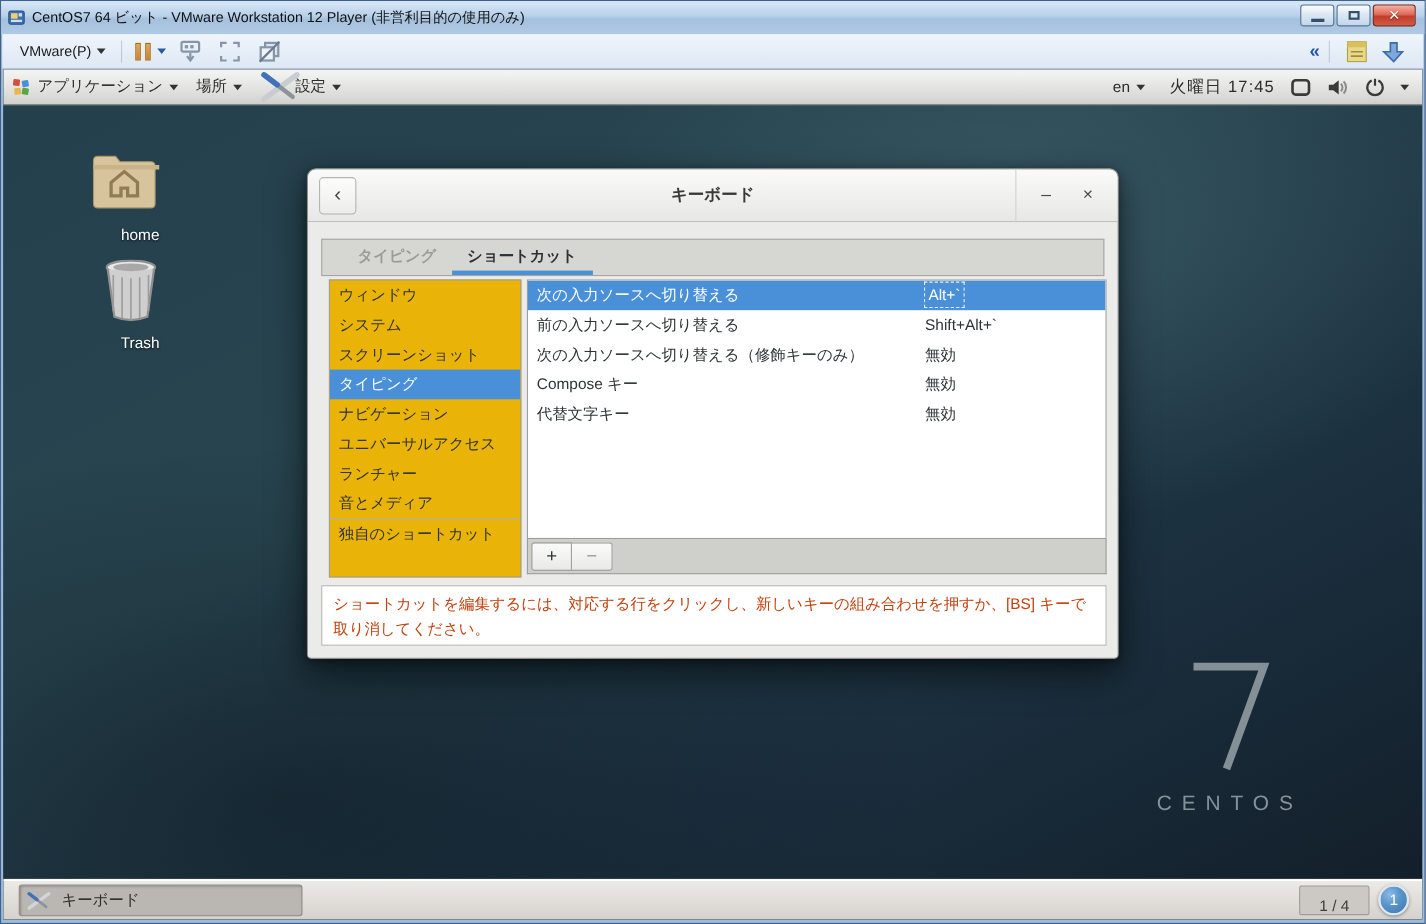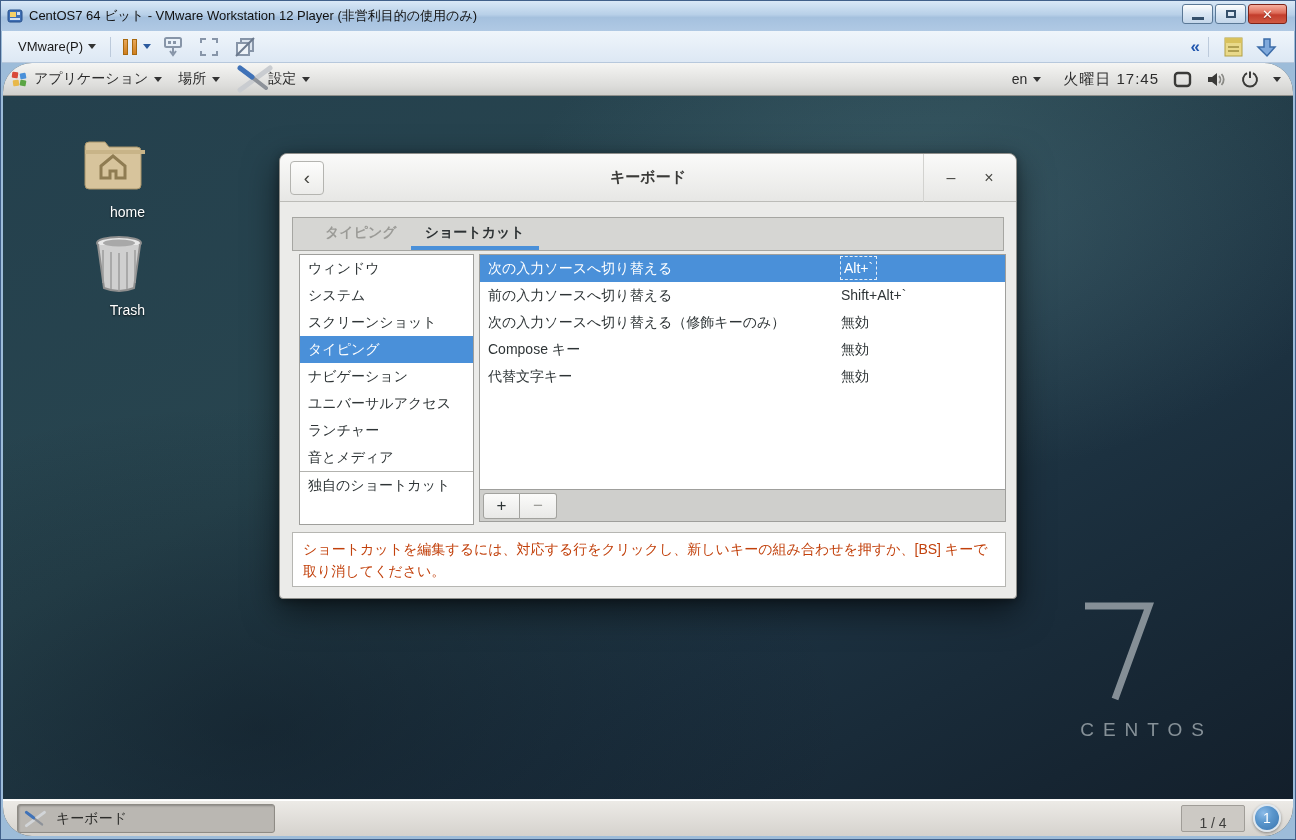--- a/index.html
+++ b/index.html
@@ -29,21 +29,21 @@
   .caret-dk { border-top-color:#333; }
   .tb-sep { width:1px; height:20px; background:#bccadb; margin:0 8px; }
   .pause-group { display:flex; align-items:center; gap:6px; padding:0 4px; }
   .pause-bars { display:flex; gap:4px; }
   .pause-bars i { display:block; width:5px; height:16px; background:linear-gradient(#e8a75a,#cf7f1f); border:1px solid #a8690f; }
   .tb-icon { margin:0 6px; }
   .vm-toolbar-right { margin-left:auto; display:flex; align-items:center; }
   .chev { color:#1f55ae; font-size:17px; font-weight:bold; line-height:1; }
 
   
-  .vm-screen { position:absolute; left:2px; right:2px; top:62px; bottom:3px; overflow:hidden; background:#1d3340;border-radius:29px; }
+  .vm-screen { position:absolute; left:2px; right:2px; top:62px; bottom:3px; overflow:hidden; background:#1d3340; }
 
   
   .gtop { position:absolute; left:0; right:0; top:0; height:33px;
     background:linear-gradient(#f5f5f3,#dddddb 70%,#cfcfcc); border-bottom:1px solid #8f8f8b;
     display:flex; align-items:center; font-size:14px; color:#2c2c2c; }
   .gmenu { display:flex; align-items:center; gap:6px; padding:0 8px; height:100%; }
   .gtop-right { margin-left:auto; display:flex; align-items:center; gap:14px; padding-right:12px; }
   .gclock { font-size:15px; letter-spacing:1px; }
 
   
@@ -75,21 +75,21 @@
   .dlg-ctl { width:30px; height:30px; display:flex; align-items:center; justify-content:center;
     font-size:16px; color:#4a4a46; border-radius:4px; }
 
   .tabstrip { position:absolute; left:12px; right:12px; top:63px; height:34px;
     background:#d6d6d3; border:1px solid #a6a6a2; display:flex; align-items:stretch; padding-left:18px; }
   .tab { padding:0 14px; line-height:29px; font-size:14px; font-weight:bold; color:#9b9b97;
     border-bottom:4px solid transparent; }
   .tab.active { color:#2d3234; border-bottom-color:#4a90d9; }
 
   .catlist { position:absolute; left:19px; top:100px; width:175px; height:271px;
-    background:#ffffff; border:1px solid #9f9f9c; overflow:hidden; }
+    background:#eab308; border:1px solid #9f9f9c; overflow:hidden; }
   .cat { height:27px; line-height:27px; padding:0 8px; font-size:14px; color:#2e3436; white-space:nowrap; }
   .cat.selected { background:#4a90d9; color:#fff; }
   .cat.separated { border-top:1px solid #b2b2ae; }
 
   .shortlist { position:absolute; left:199px; top:100px; width:527px; height:236px;
     background:#fff; border:1px solid #9f9f9c; overflow:hidden; }
   .srow { position:relative; height:27px; line-height:27px; font-size:14px; color:#2e3436; }
   .srow.selected { background:#4a90d9; color:#fff; }
   .sname { position:absolute; left:8px; white-space:nowrap; }
   .sbind { position:absolute; left:361px; white-space:nowrap; }
@@ -256,21 +256,21 @@
           <path d="M10 14 v33 M18 16 v37 M26 17 v38 M34 16 v37 M42 14 v33" stroke="#9d9d9d" stroke-width="1.5" fill="none"></path>
           <ellipse cx="26" cy="7" rx="16" ry="3.5" fill="#a8a8a8"></ellipse>
         </svg>
         <div class="lbl">Trash</div>
       </div>
 
       <div class="wm" style="left:1020px; top:505px; width:190px;">
         <svg width="78" height="100" viewBox="0 0 78 100">
           <path d="M6 5 H70 L36 98" fill="none" stroke="#a9b2b7" stroke-width="7" opacity="0.75"></path>
         </svg>
-        <div class="wm-centos" style="margin-top:14px;text-align:right;">CENTOS</div>
+        <div class="wm-centos" style="margin-top:14px;">CENTOS</div>
       </div>
 
       <div class="dialog" style="left:276px; top:57px;">
         <div class="dlg-titlebar">
           <div class="back-btn">
               <span>‹</span>
             </div>
           <span class="dlg-title">キーボード</span>
           <div class="dlg-controls">
             <div class="dlg-ctl">

